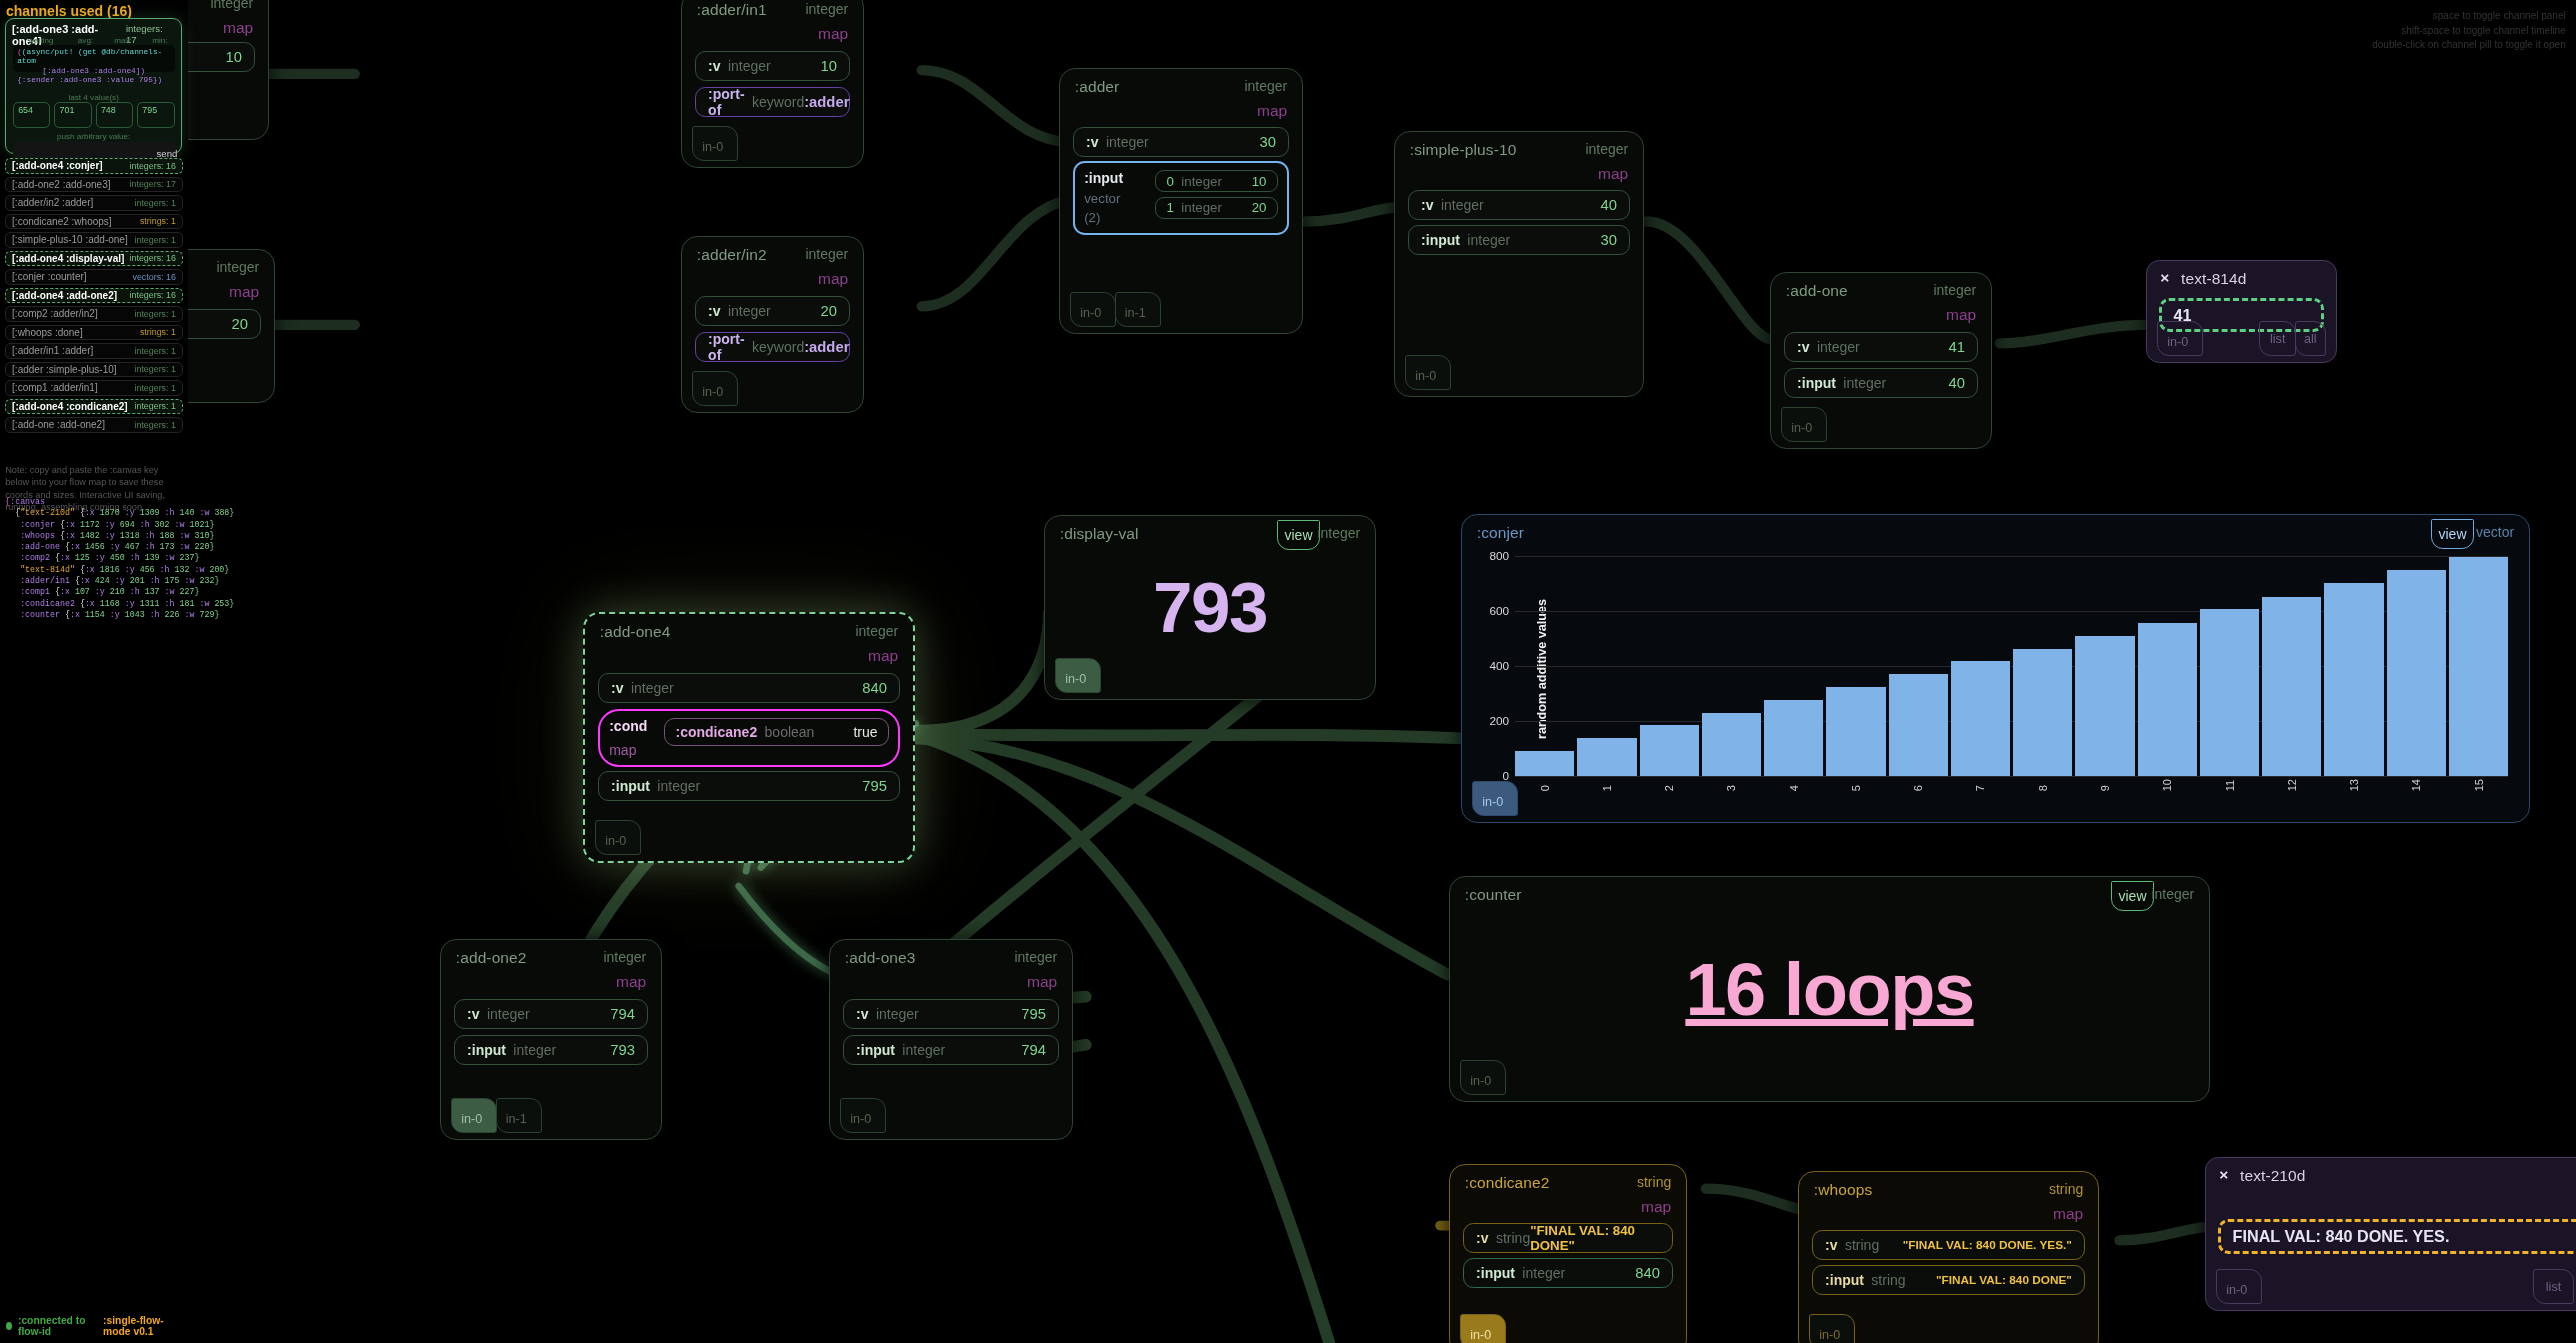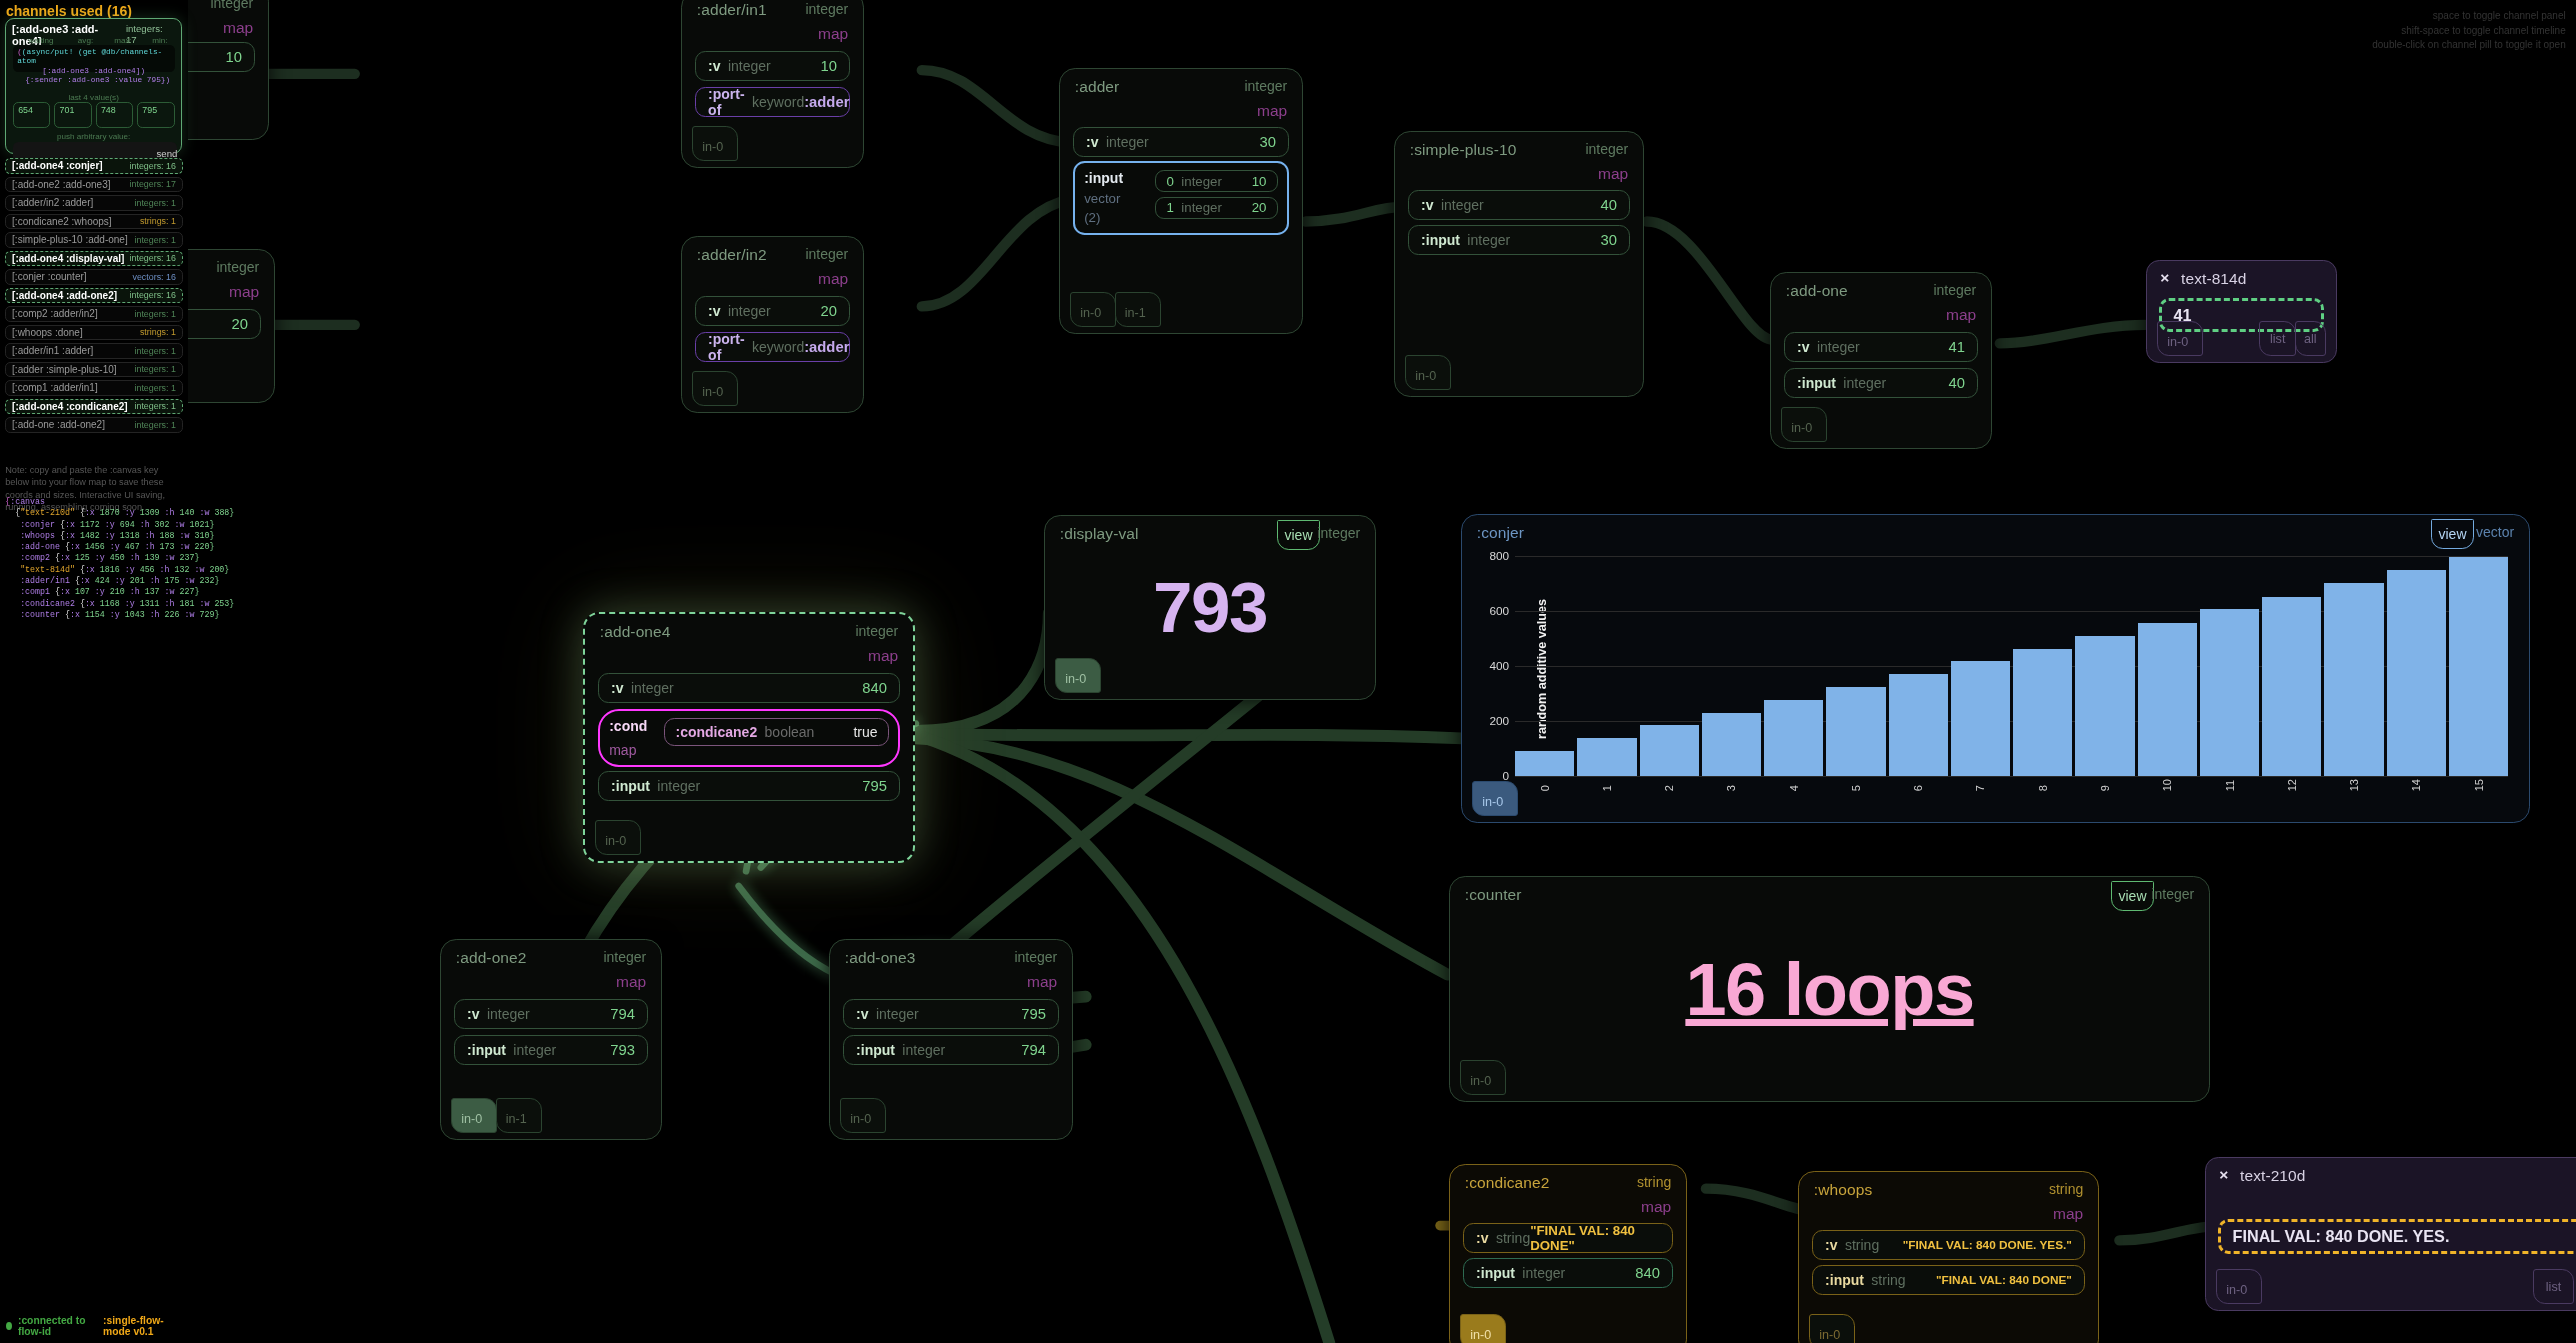--- a/index.html
+++ b/index.html
@@ -634,21 +634,21 @@
       </div>
       <div class="waitrow">
         <span class="w1">waiting time:</span>
         <span class="w2">avg: 100</span>
         <span class="w3">max: 100</span>
         <span class="w4">min: 100</span>
       </div>
       <div class="codebox">
         <div><span class="c-par">(</span><span class="c-fn">(async/put!</span> <span class="c-fn">(get @db/channels-atom</span></div>
         <div style="text-align:center;"><span class="c-kw">[:add-one3 :add-one4])</span></div>
-        <div style="text-align:right;"><span class="c-kw">{:sender :add-one3 :value 795})</span></div>
+        <div style="text-align:left;"><span class="c-kw">{:sender :add-one3 :value 795})</span></div>
       </div>
       <div class="lastvals-lbl">last 4 value(s)</div>
       <div class="lastvals">
         <div>654</div>
         <div>701</div>
         <div>748</div>
         <div>795</div>
       </div>
       <div class="push-lbl">push arbitrary value:</div>
       <div class="pushrow">

